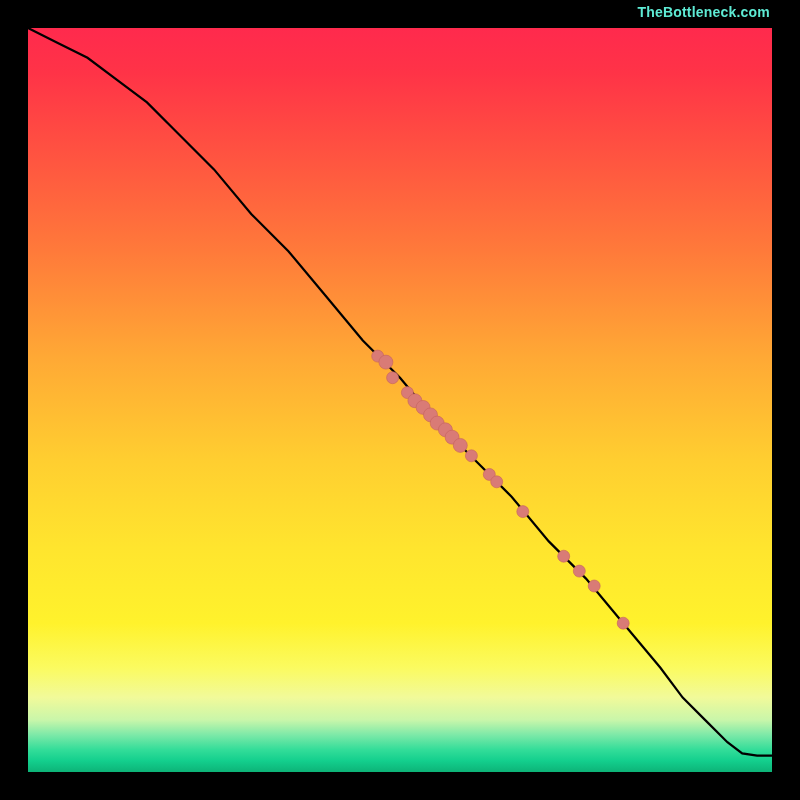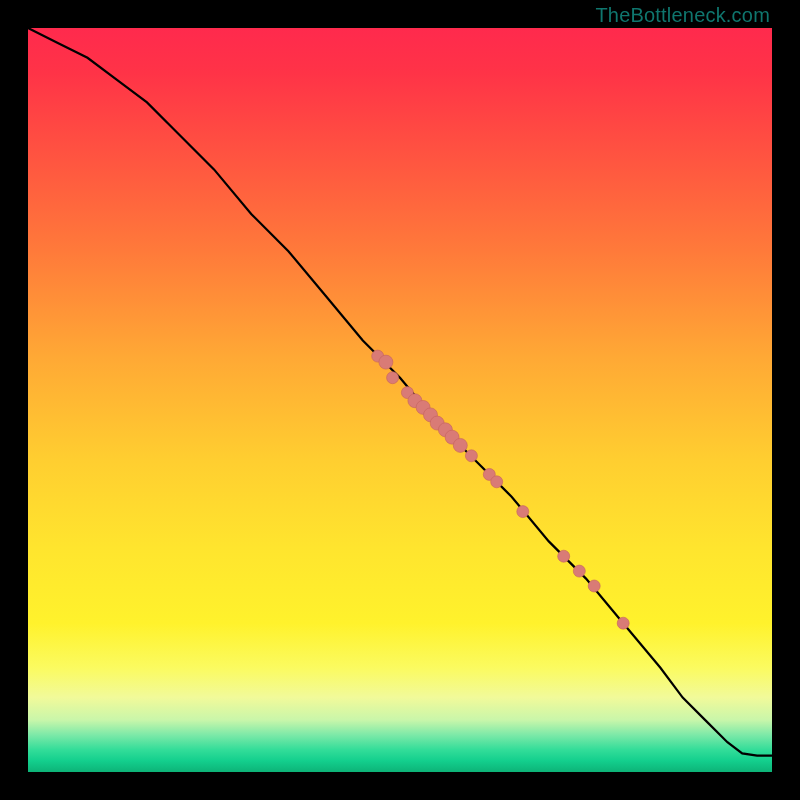--- a/index.html
+++ b/index.html
@@ -56,23 +56,23 @@
     position: absolute;
     left: 0;
     top: 0;
     width: 744px;
     height: 744px;
   }
   .watermark {
     position: absolute;
     top: 4px;
     right: 30px;
-    color: #0f766e;
-    font-size: 20px;
-    font-weight: 400;
+    color: #5eead4;
+    font-size: 14px;
+    font-weight: 700;
     letter-spacing: 0.2px;
     user-select: none;
   }
 </style>
 </head>
 <body>
 
 <div class="frame">
   <div class="plot">
     <div class="gradient-bg"></div>

